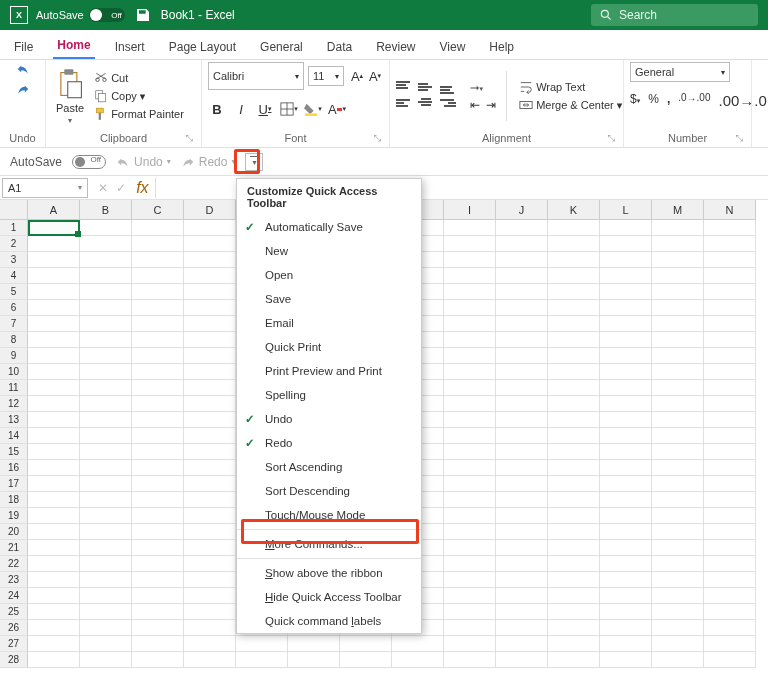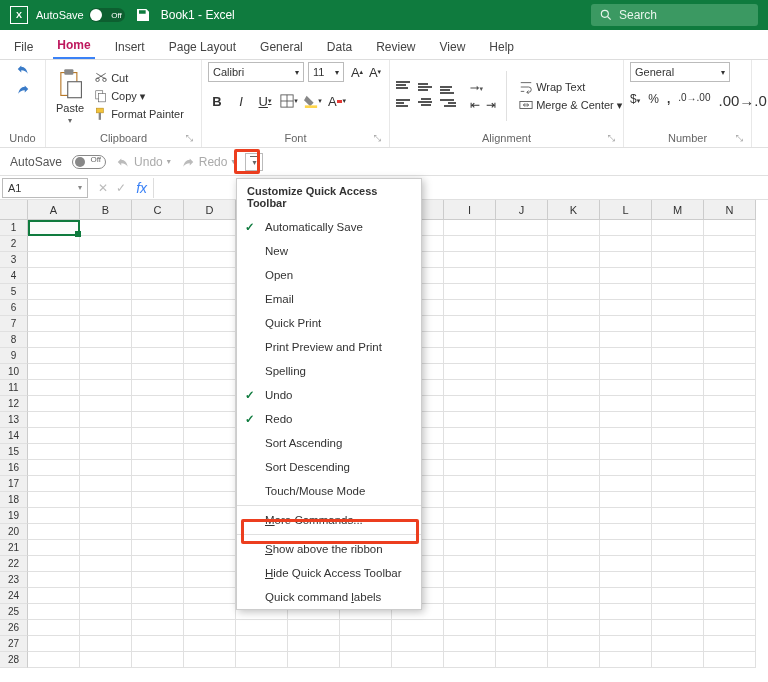--- a/index.html
+++ b/index.html
@@ -26,21 +26,21 @@
 .ribbon-group .body { flex: 1; display: flex; align-items: center; gap: 4px; }
 .ribbon-group .label { text-align: center; font-size: 11px; color: #666; padding: 2px 0; position: relative; }
 .ribbon-group .label .launcher { position: absolute; right: 2px; bottom: 2px; font-size: 9px; color: #888; }
 .big-btn { display: flex; flex-direction: column; align-items: center; justify-content: center; padding: 2px 4px; gap: 2px; }
 .big-btn svg { width: 26px; height: 26px; }
 .big-btn .caret { font-size: 8px; color: #666; }
 .small-col { display: flex; flex-direction: column; gap: 2px; }
 .small-row { display: flex; align-items: center; gap: 3px; font-size: 11px; padding: 1px 2px; white-space: nowrap; }
 .small-row svg { width: 14px; height: 14px; }
 .clipboard-paste svg { width: 28px; height: 32px; }
-.font-name { width: 96px; height: 20px; border: 1px solid #bbb; font-size: 11px; padding: 0 4px; display: flex; align-items: center; justify-content: space-between; background: #fff; }
+.font-name { width: 96px; height: 28px; border: 1px solid #bbb; font-size: 11px; padding: 0 4px; display: flex; align-items: center; justify-content: space-between; background: #fff; }
 .font-size { width: 36px; height: 20px; border: 1px solid #bbb; font-size: 11px; padding: 0 4px; display: flex; align-items: center; justify-content: space-between; background: #fff; margin-left: 4px; }
 .font-row { display: flex; align-items: center; }
 .font-btns { display: flex; gap: 6px; margin-top: 6px; align-items: center; }
 .font-btn { width: 18px; height: 18px; display: flex; align-items: center; justify-content: center; font-size: 13px; }
 .align-grid { display: flex; flex-direction: column; gap: 4px; }
 .align-row { display: flex; gap: 6px; }
 .align-ic { width: 16px; height: 14px; position: relative; }
 .align-ic span { display: block; height: 2px; background: #555; margin: 1px 0; }
 .number-box { width: 100px; height: 20px; border: 1px solid #bbb; font-size: 11px; padding: 0 4px; display: flex; align-items: center; justify-content: space-between; background: #fff; }
 .num-btns { display: flex; gap: 8px; margin-top: 6px; }
@@ -52,21 +52,21 @@
 .qat-bar .qitem { display: flex; align-items: center; gap: 4px; color: #aaa; font-size: 12px; }
 .qat-bar .caret { font-size: 8px; color: #aaa; }
 .qat-drop-btn { width: 18px; height: 18px; border: 1px solid #bbb; display: flex; align-items: center; justify-content: center; background: #fff; }
 .qat-drop-btn .line { width: 8px; height: 1px; background: #666; margin-bottom: 1px; }
 .qat-drop-btn .dn { font-size: 8px; color: #666; }
 .red-box-small { position: absolute; border: 3px solid #ec3e1f; border-radius: 2px; }
 
 .namebox-bar { height: 24px; background: #fff; border-bottom: 1px solid #e0e0e0; display: flex; align-items: center; }
 .namebox { width: 86px; height: 20px; border: 1px solid #bbb; margin-left: 2px; display: flex; align-items: center; justify-content: space-between; padding: 0 5px; font-size: 11px; }
 .formula-btns { display: flex; gap: 8px; margin: 0 10px; color: #bbb; font-size: 12px; }
-.fx { font-style: italic; color: #3b82f6; font-size: 14px; margin-right: 6px; }
+.fx { font-style: italic; color: #a16207; font-size: 16px; margin-right: 6px; }
 
 .sheet { position: relative; }
 .col-headers { display: flex; height: 20px; }
 .corner { width: 28px; border-right: 1px solid #ccc; border-bottom: 1px solid #ccc; background: #f0f0f0; }
 .col-h { width: 52px; border-right: 1px solid #ccc; border-bottom: 1px solid #ccc; background: #f0f0f0; text-align: center; font-size: 11px; line-height: 20px; color: #333; }
 .rows { }
 .row { display: flex; height: 16px; }
 .row-h { width: 28px; border-right: 1px solid #ccc; border-bottom: 1px solid #e0e0e0; background: #f0f0f0; text-align: center; font-size: 10px; line-height: 16px; color: #333; }
 .cell { width: 52px; border-right: 1px solid #e0e0e0; border-bottom: 1px solid #e0e0e0; }
 .active-cell { position: absolute; border: 2px solid #0f7b3e; background: rgba(15,123,62,0.02); pointer-events: none; }
@@ -835,20 +835,21 @@
       <div class="handle"></div>
     </div>
 </div>
 
 <div class="dropdown" style="left:236px;top:178px">
   <div class="dd-header">Customize Quick Access Toolbar</div>
   <div id="dd-items">
       <div class="dd-item"><span class="chk">✓</span><span>Automatically Save</span></div>
       <div class="dd-item"><span>New</span></div>
       <div class="dd-item"><span>Open</span></div>
+      <div class="dd-item"><span>Save</span></div>
       <div class="dd-item"><span>Email</span></div>
       <div class="dd-item"><span>Quick Print</span></div>
       <div class="dd-item"><span>Print Preview and Print</span></div>
       <div class="dd-item"><span>Spelling</span></div>
       <div class="dd-item"><span class="chk">✓</span><span>Undo</span></div>
       <div class="dd-item"><span class="chk">✓</span><span>Redo</span></div>
       <div class="dd-item"><span>Sort Ascending</span></div>
       <div class="dd-item"><span>Sort Descending</span></div>
       <div class="dd-item"><span>Touch/Mouse Mode</span></div>
     </div>

